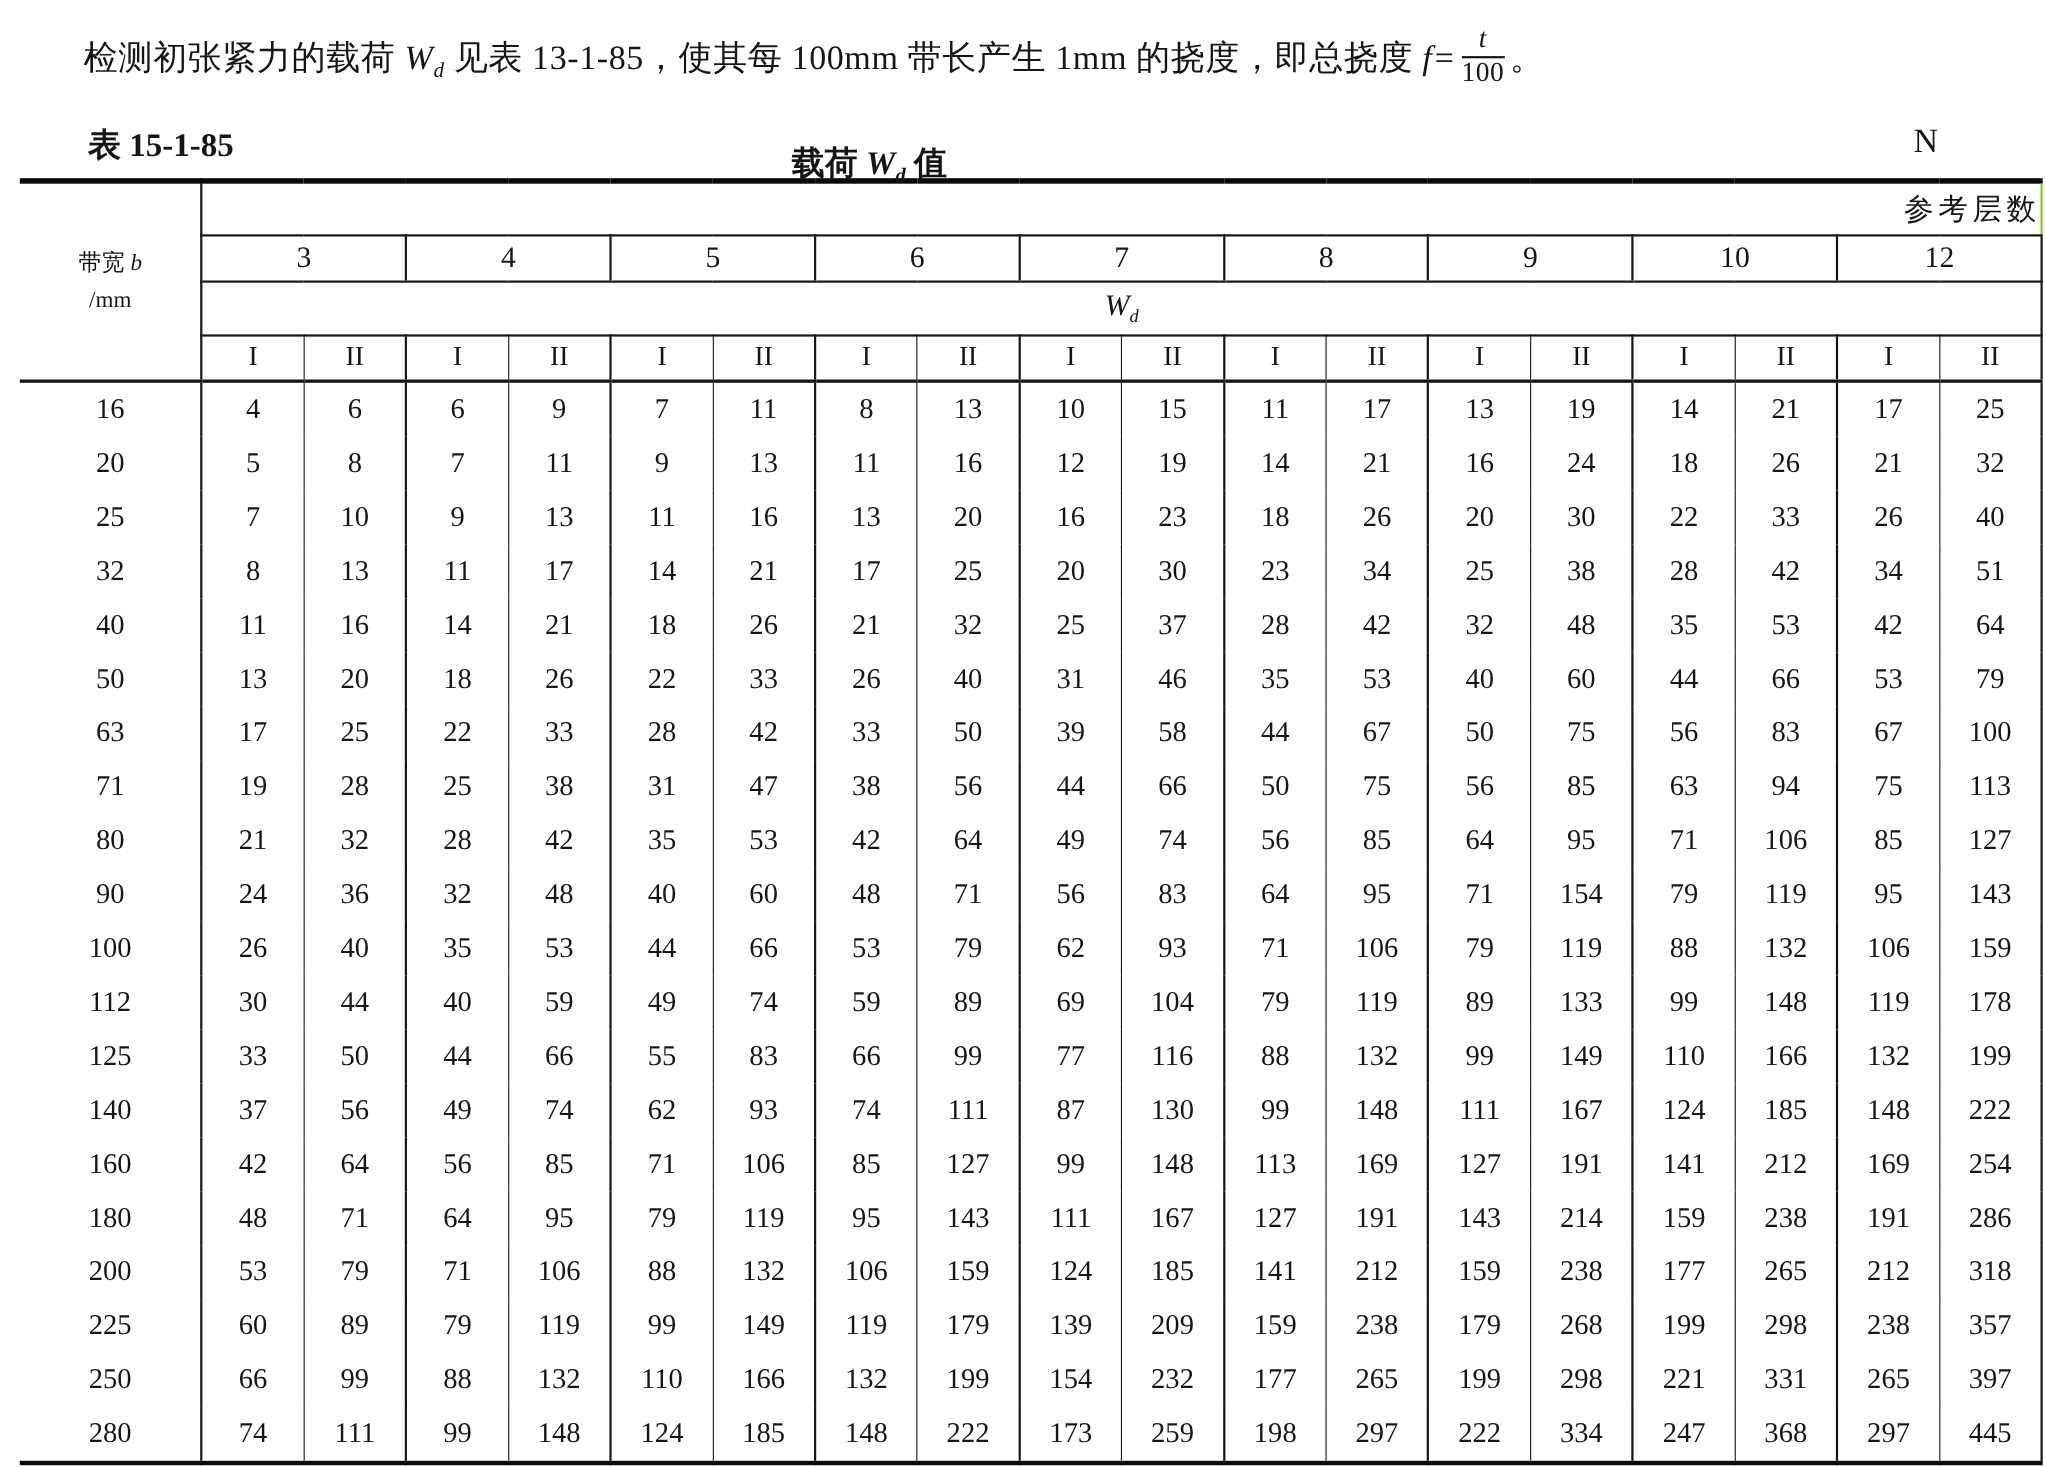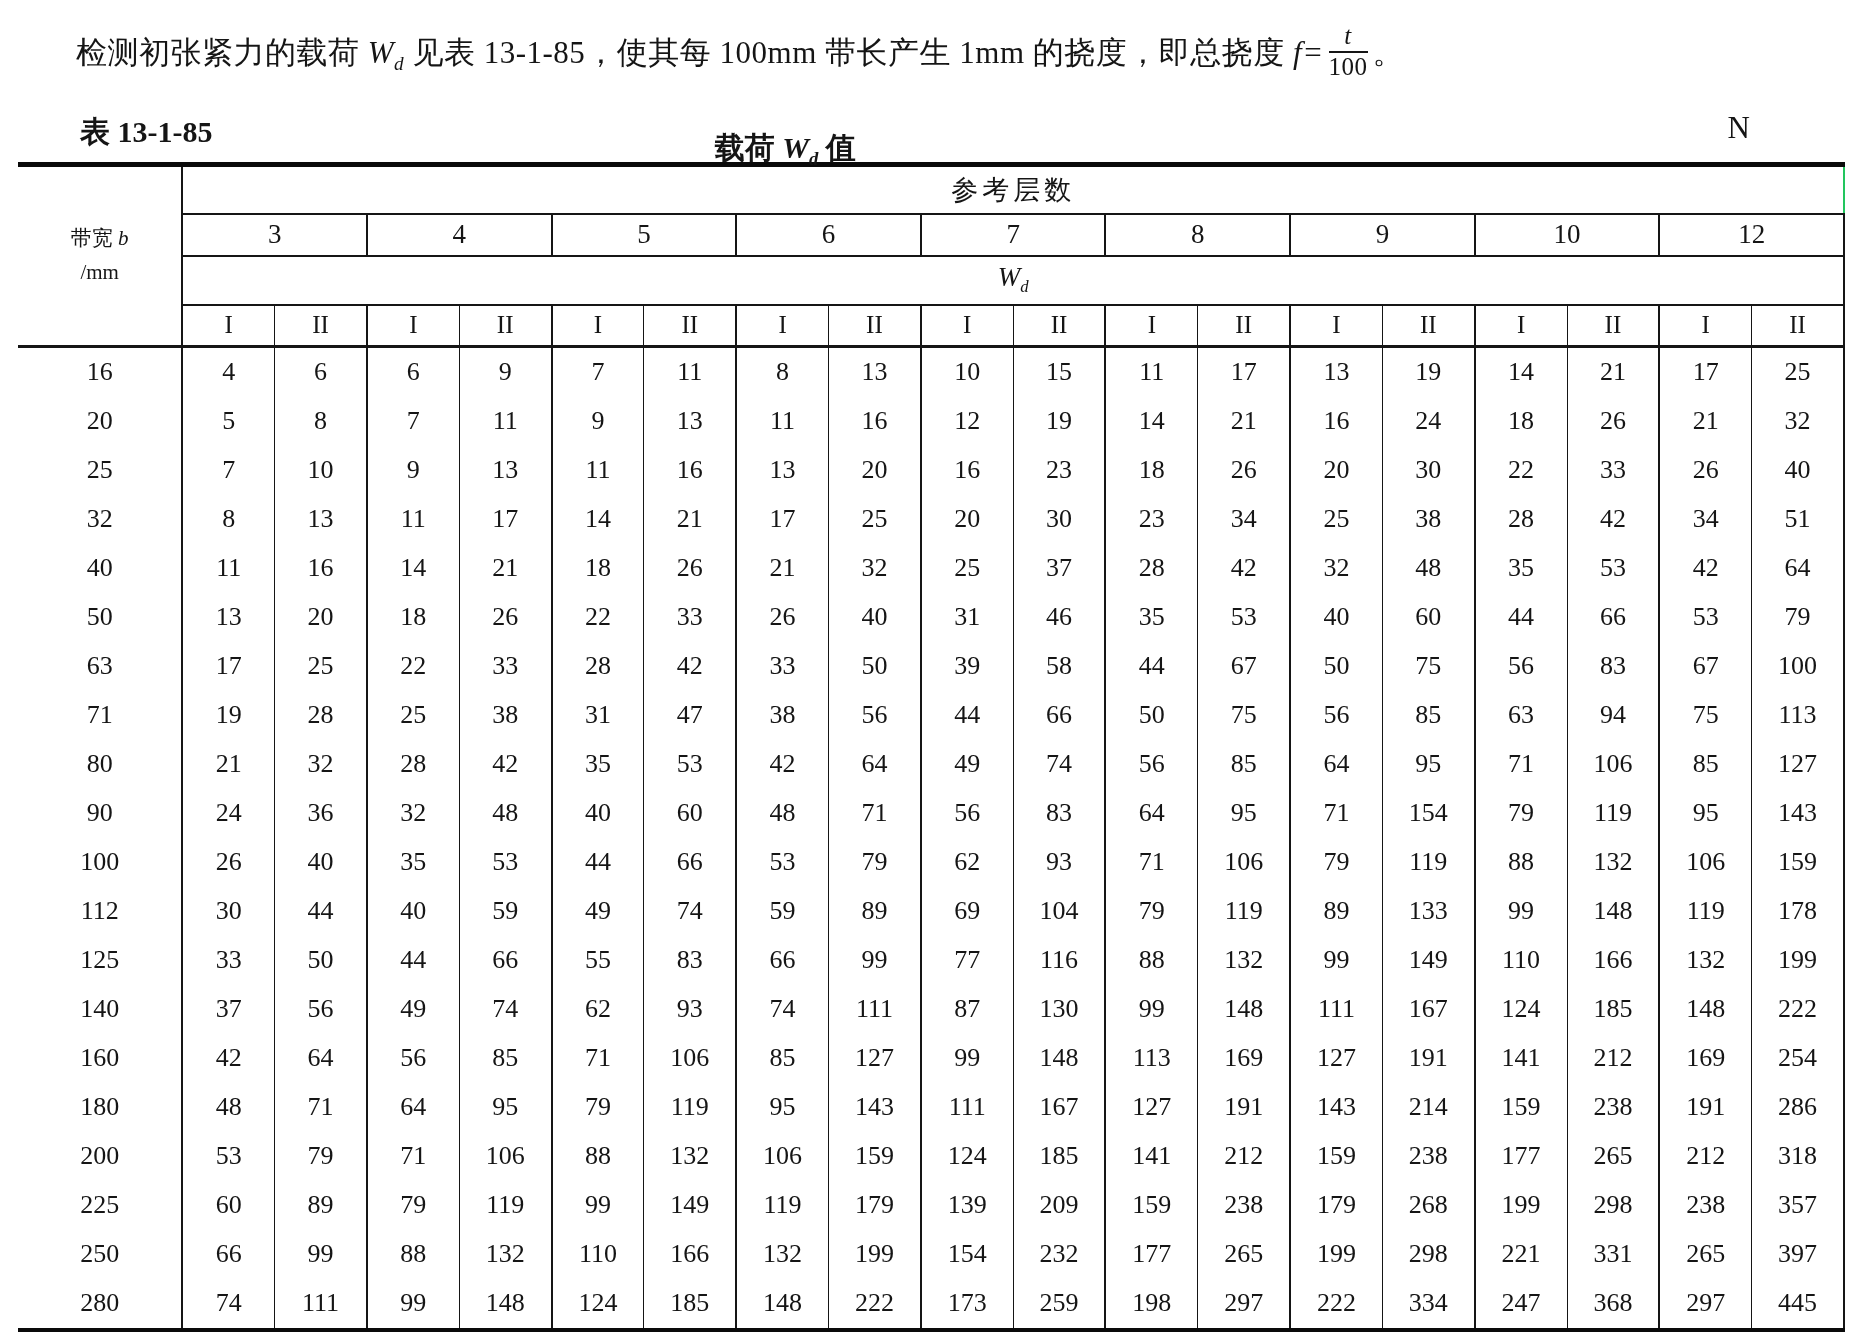--- a/index.html
+++ b/index.html
@@ -3,21 +3,21 @@
 <meta charset="utf-8">
 <style>
   html, body {
     margin: 0; padding: 0;
     background: #ffffff;
     color: #151515;
     font-family: "Liberation Serif", "DejaVu Serif", serif;
     width: 1860px; height: 1334px;
     overflow: hidden;
   }
-  .page { padding: 10px 15px 0 18px; }
+  .page { padding: 10px 3px 0 18px; }
 
   
   .intro {
     font-size: 31px;
     padding-left: 58px;
     margin: 12px 0 20px 0;
     white-space: nowrap;
     letter-spacing: 0.5px;
   }
   .sym { font-style: italic; }
@@ -59,23 +59,24 @@
 
   .rowhead {
     border-right: 2px solid #151515;
     border-bottom: 3px solid #151515;
     font-size: 21px;
     line-height: 1.6;
   }
   .grouphead {
     height: 46px;
     border-bottom: 2px solid #151515;
-    border-right: 2px solid #22c55e;
+    border-right: 2px solid #84cc16;
     font-size: 27px;
     letter-spacing: 4px;
+    text-align: right;
   }
   .ply {
     height: 40px;
     border-bottom: 2px solid #151515;
     border-left: 2px solid #151515;
     font-size: 27px;
   }
   .wdhead {
     height: 47px;
     border-bottom: 2px solid #151515;
@@ -101,21 +102,21 @@
 </head>
 <body>
 
 <div class="page">
 
   <div class="intro">
     <span>检测初张紧力的载荷 </span><span class="sym"><span>W</span><sub>d</sub></span><span> 见表 13-1-85，使其每 100mm 带长产生 1mm 的挠度，即总挠度 </span><span class="sym">f=</span><span class="frac"><span class="num">t</span><span class="den">100</span></span><span>。</span>
   </div>
 
   <div class="caption">
-    <span class="tabno">表 13-1-85</span>
+    <span class="tabno">表 15-1-85</span>
     <span class="title"><span>载荷 </span><span class="sym"><span>W</span><sub>d</sub></span><span> 值</span></span>
     <span class="unit">N</span>
   </div>
 
   <table>
     <colgroup>
       <col class="c0">
       <col>
         <col>
         <col>

